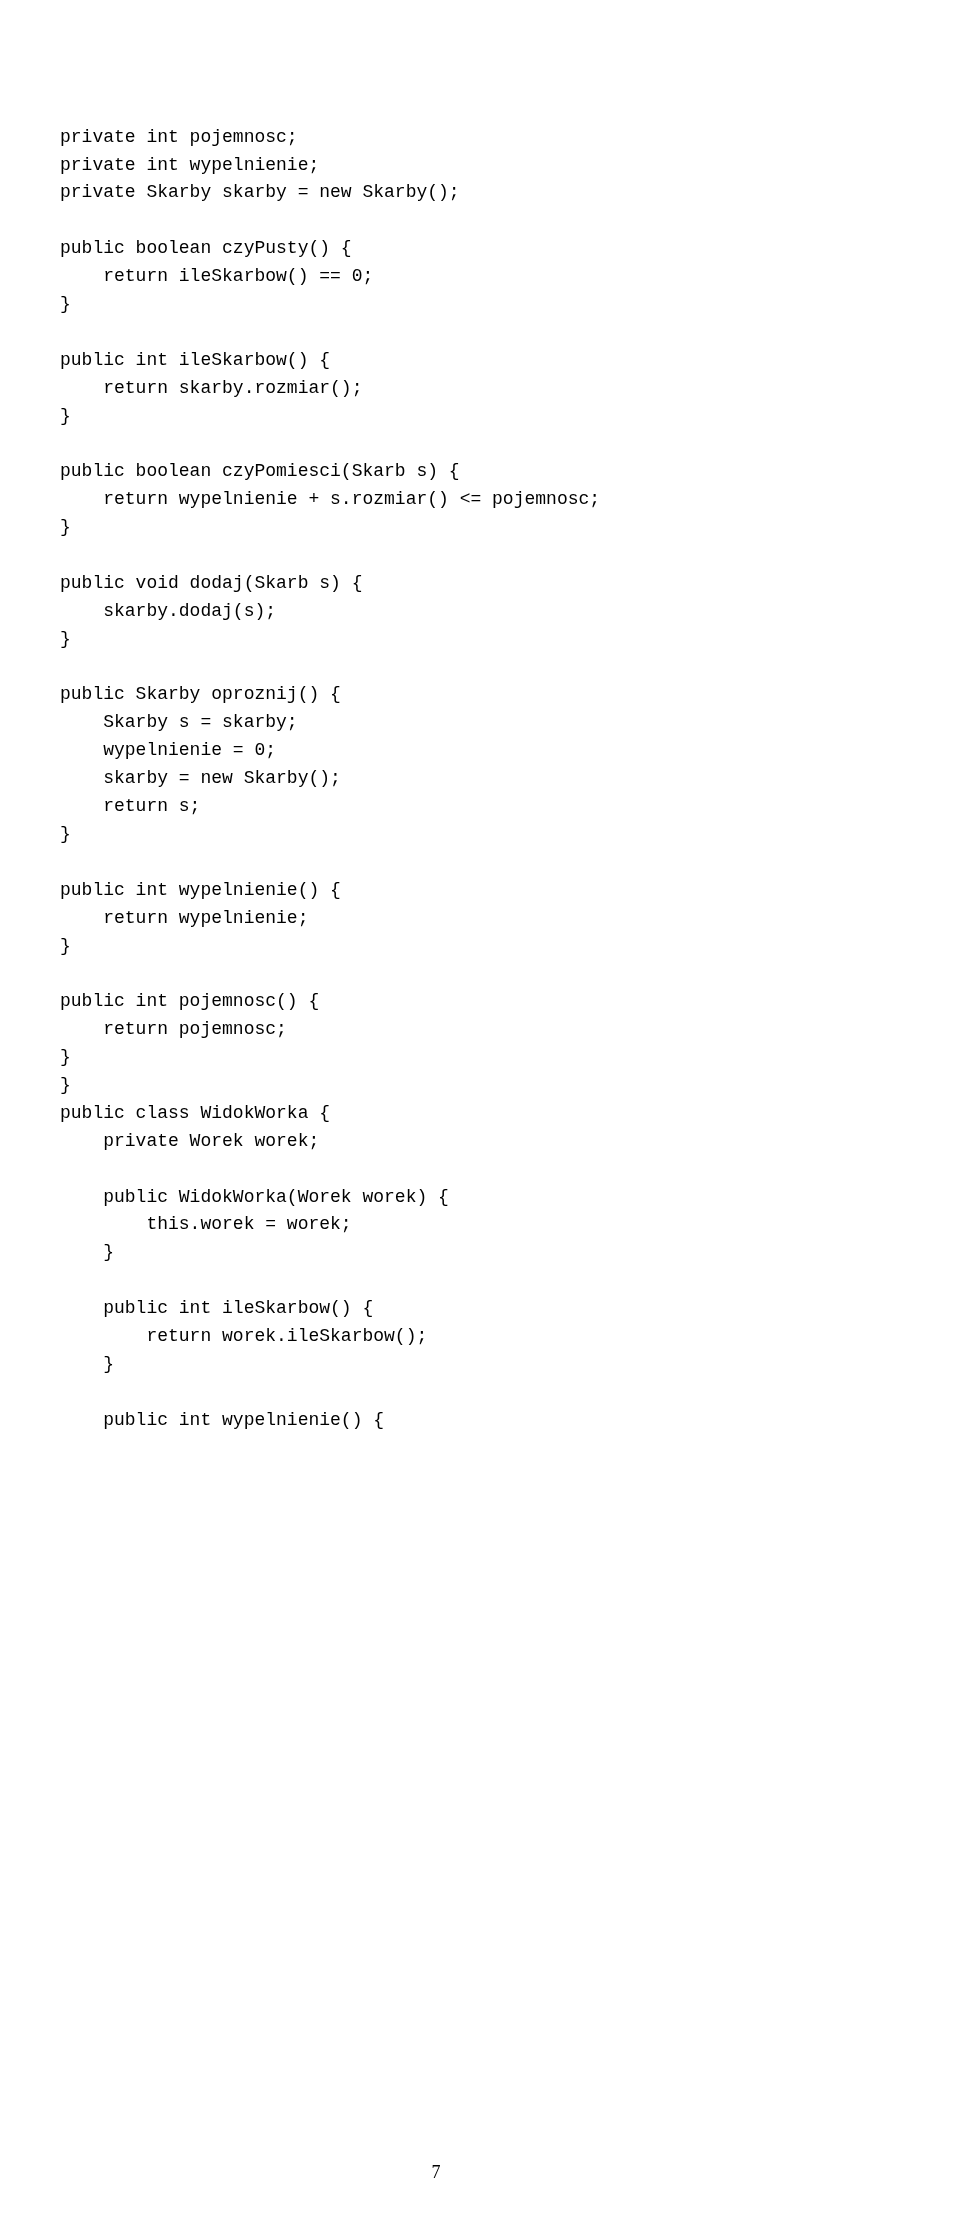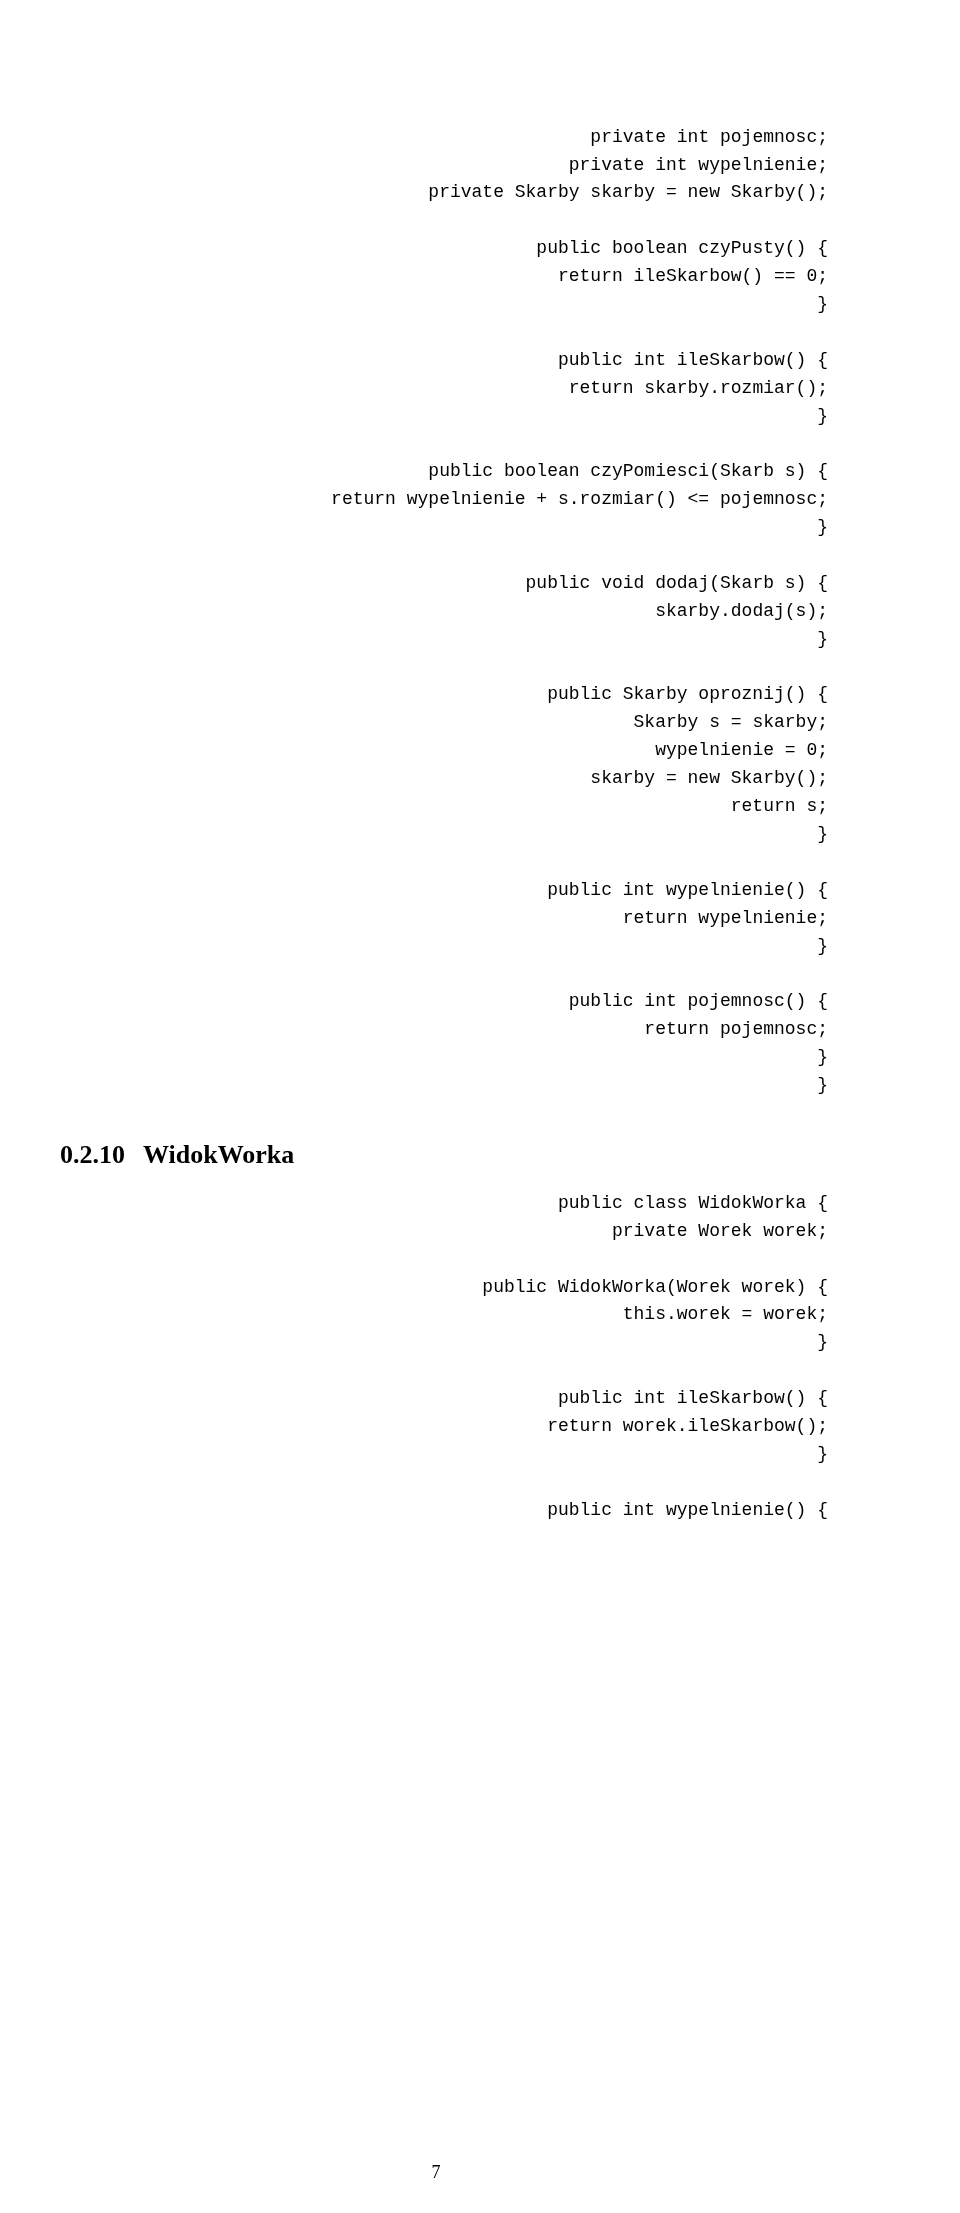--- a/index.html
+++ b/index.html
@@ -16,21 +16,20 @@
       width: 960px;
       min-height: 2213px;
       position: relative;
     }
 
     .page {
       width: 872px;
       min-height: 2213px;
       padding: 40px 44px 60px 60px;
       position: relative;
-      text-align: right;
     }
 
     .code-block {
       font-family: 'Courier New', Courier, monospace;
       font-size: 18px;
       line-height: 1.55;
       white-space: pre;
       color: #000000;
       margin-bottom: 0;
     }
@@ -102,24 +101,20 @@
 
 public int wypelnienie() {
     return wypelnienie;
 }
 
 public int pojemnosc() {
     return pojemnosc;
 }
 }</div>
 
-  <div class="section-heading">
-    <span class="section-number">0.2.10</span>
-    <span class="section-title">WidokWorka</span>
-  </div>
 
   <div class="code-block" id="code-bottom-render">public class WidokWorka {
     private Worek worek;
 
     public WidokWorka(Worek worek) {
         this.worek = worek;
     }
 
     public int ileSkarbow() {
         return worek.ileSkarbow();

